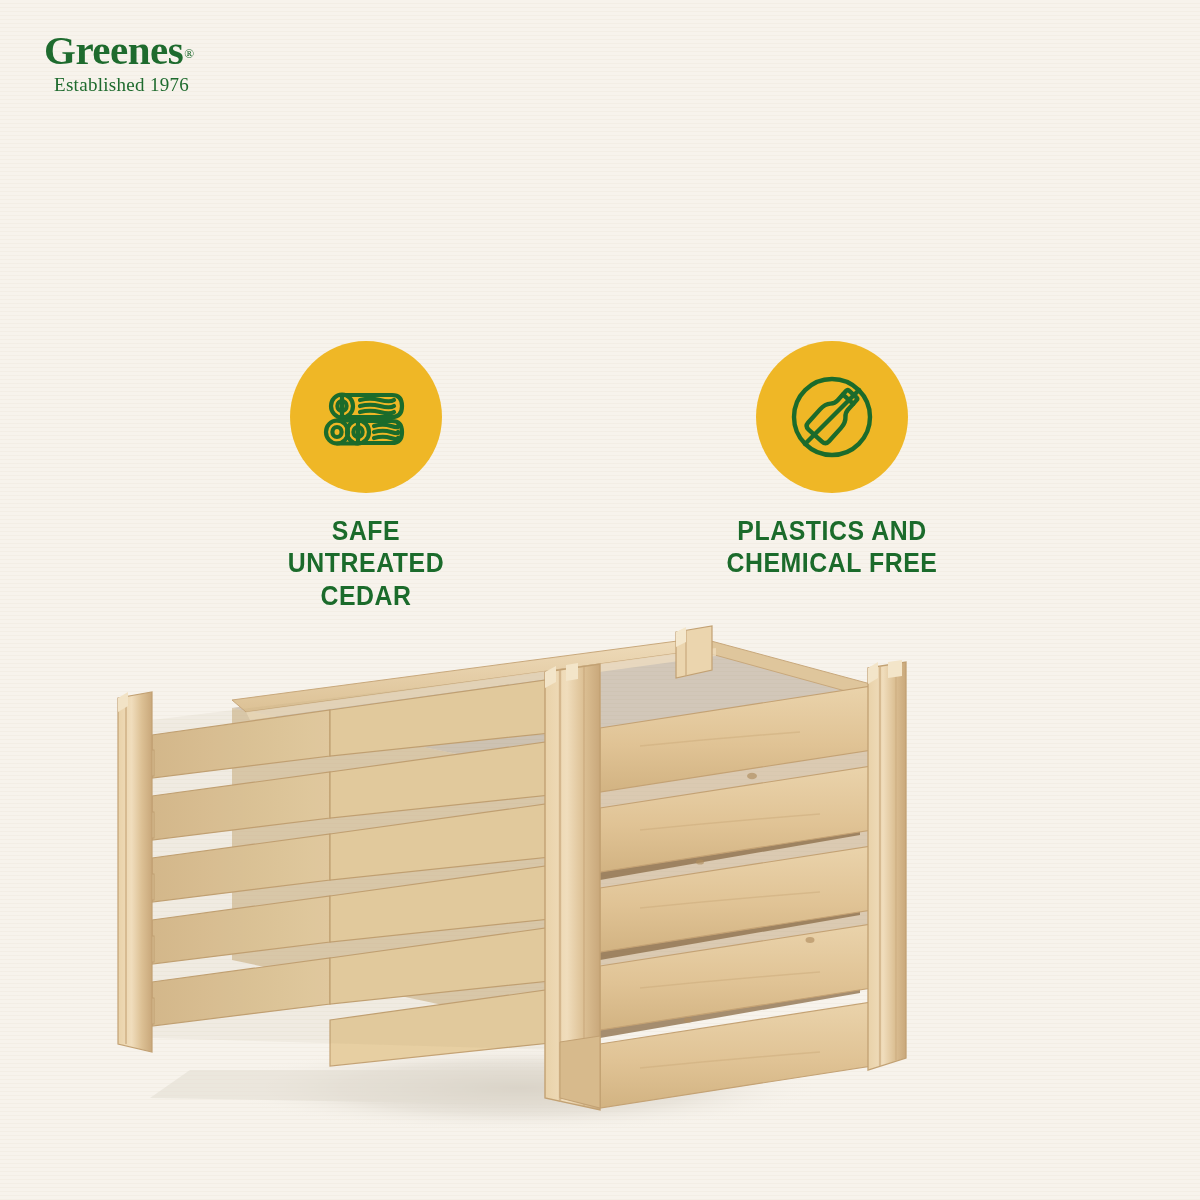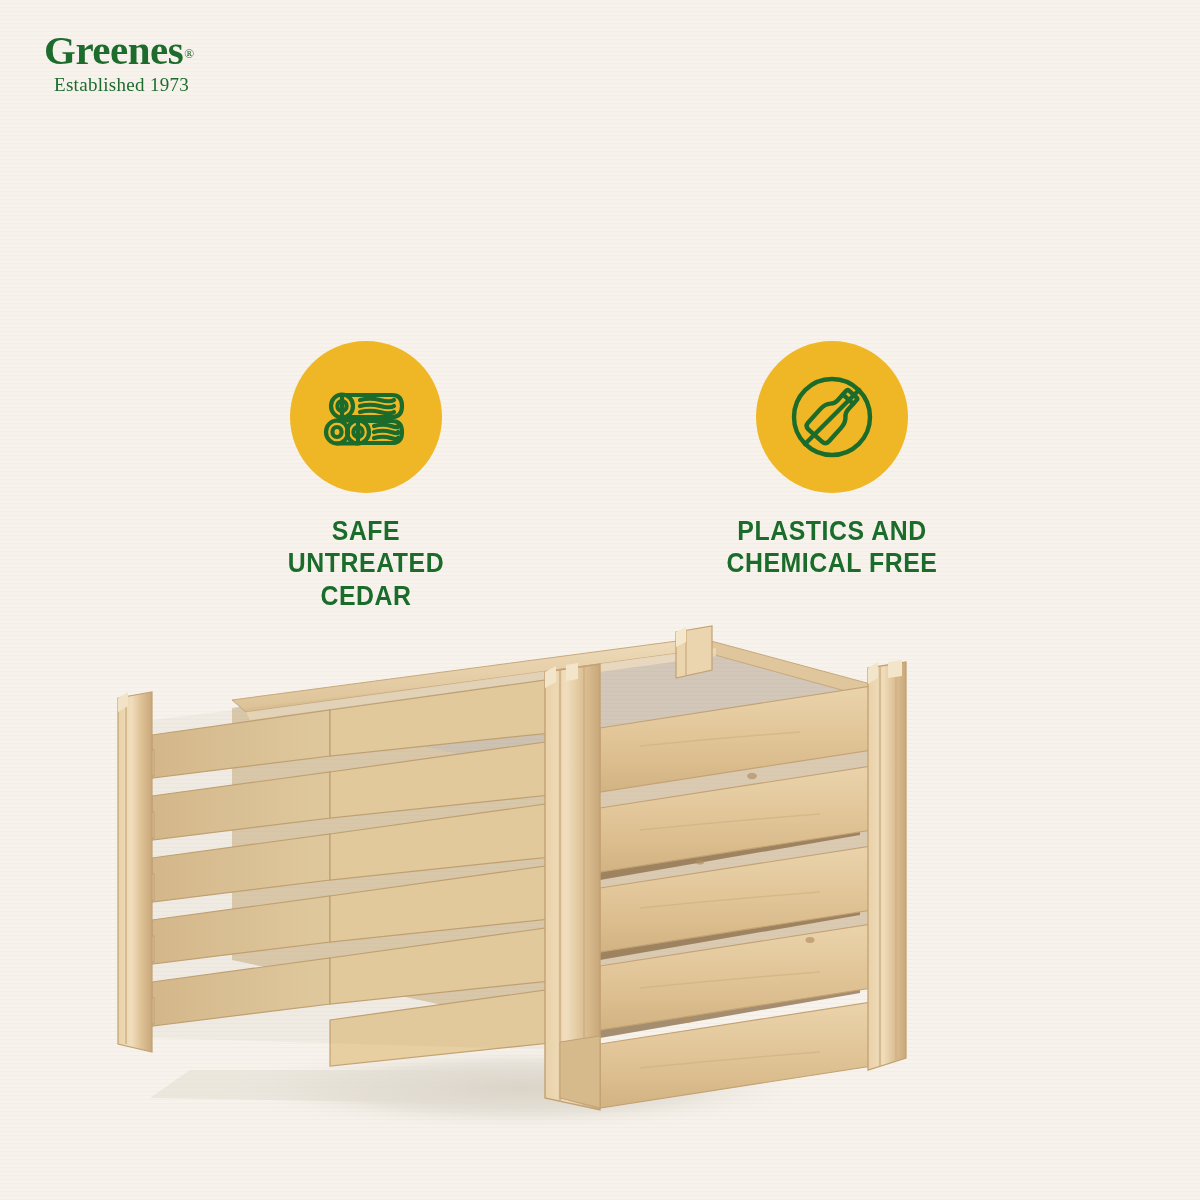--- a/index.html
+++ b/index.html
@@ -111,21 +111,21 @@
 </style>
 </head>
 <body>
 
 <div id="stage">
 
   <div class="texture"></div>
 
   <div class="logo">
     <span class="logo-word">Greenes</span><span class="logo-reg">®</span>
-    <div class="logo-sub">Established 1973</div>
+    <div class="logo-sub">Established 1976</div>
   </div>
 
 
   <div class="badges">
 
     <div class="badge left">
       <div class="circle">
         <svg width="104" height="104" viewBox="0 0 104 104">
           <g fill="none" stroke="#1B6B2B" stroke-width="4.2" stroke-linecap="round" stroke-linejoin="round">
 

